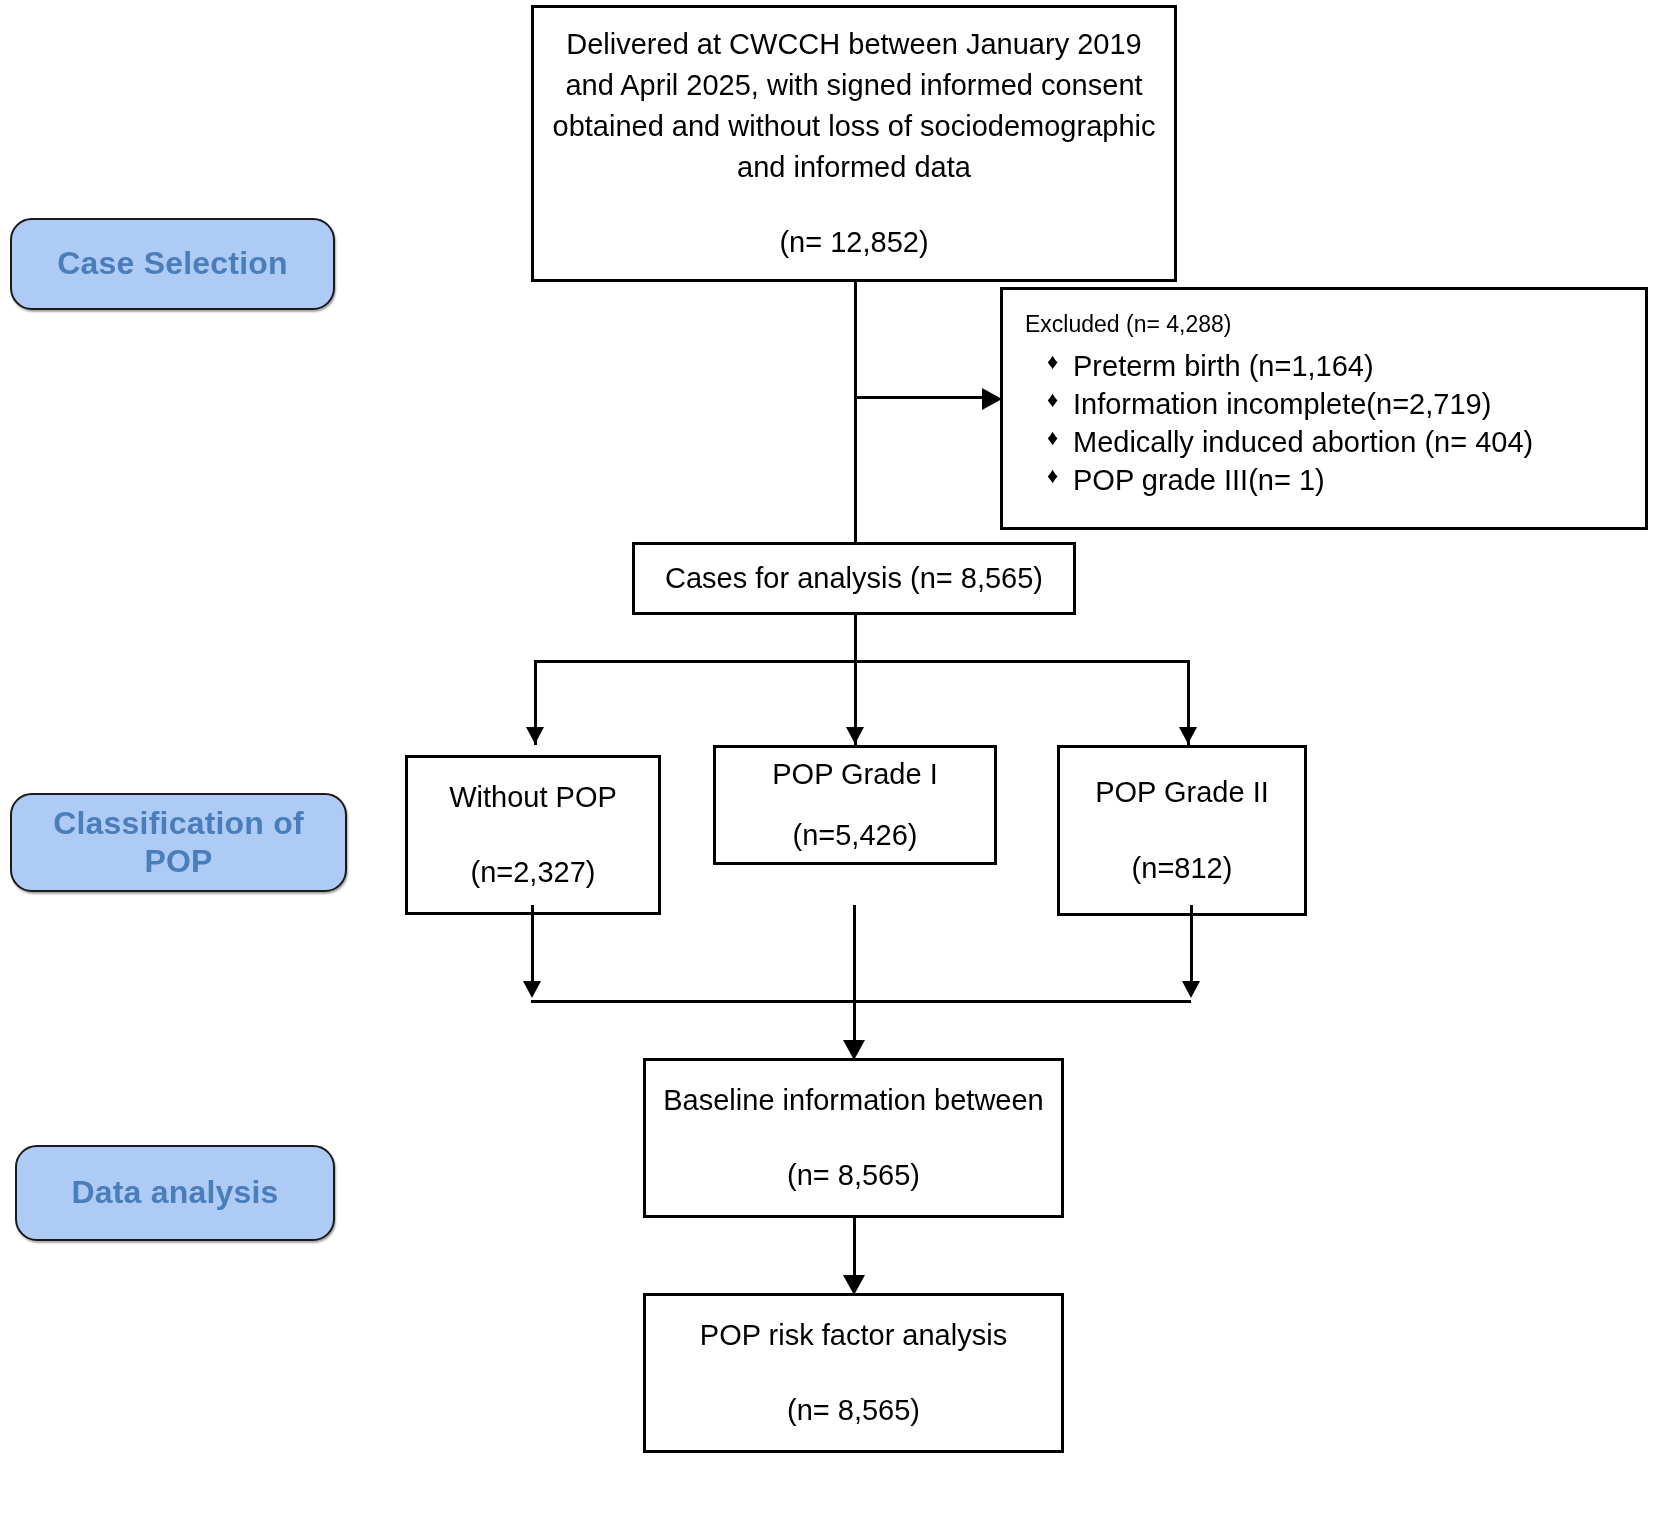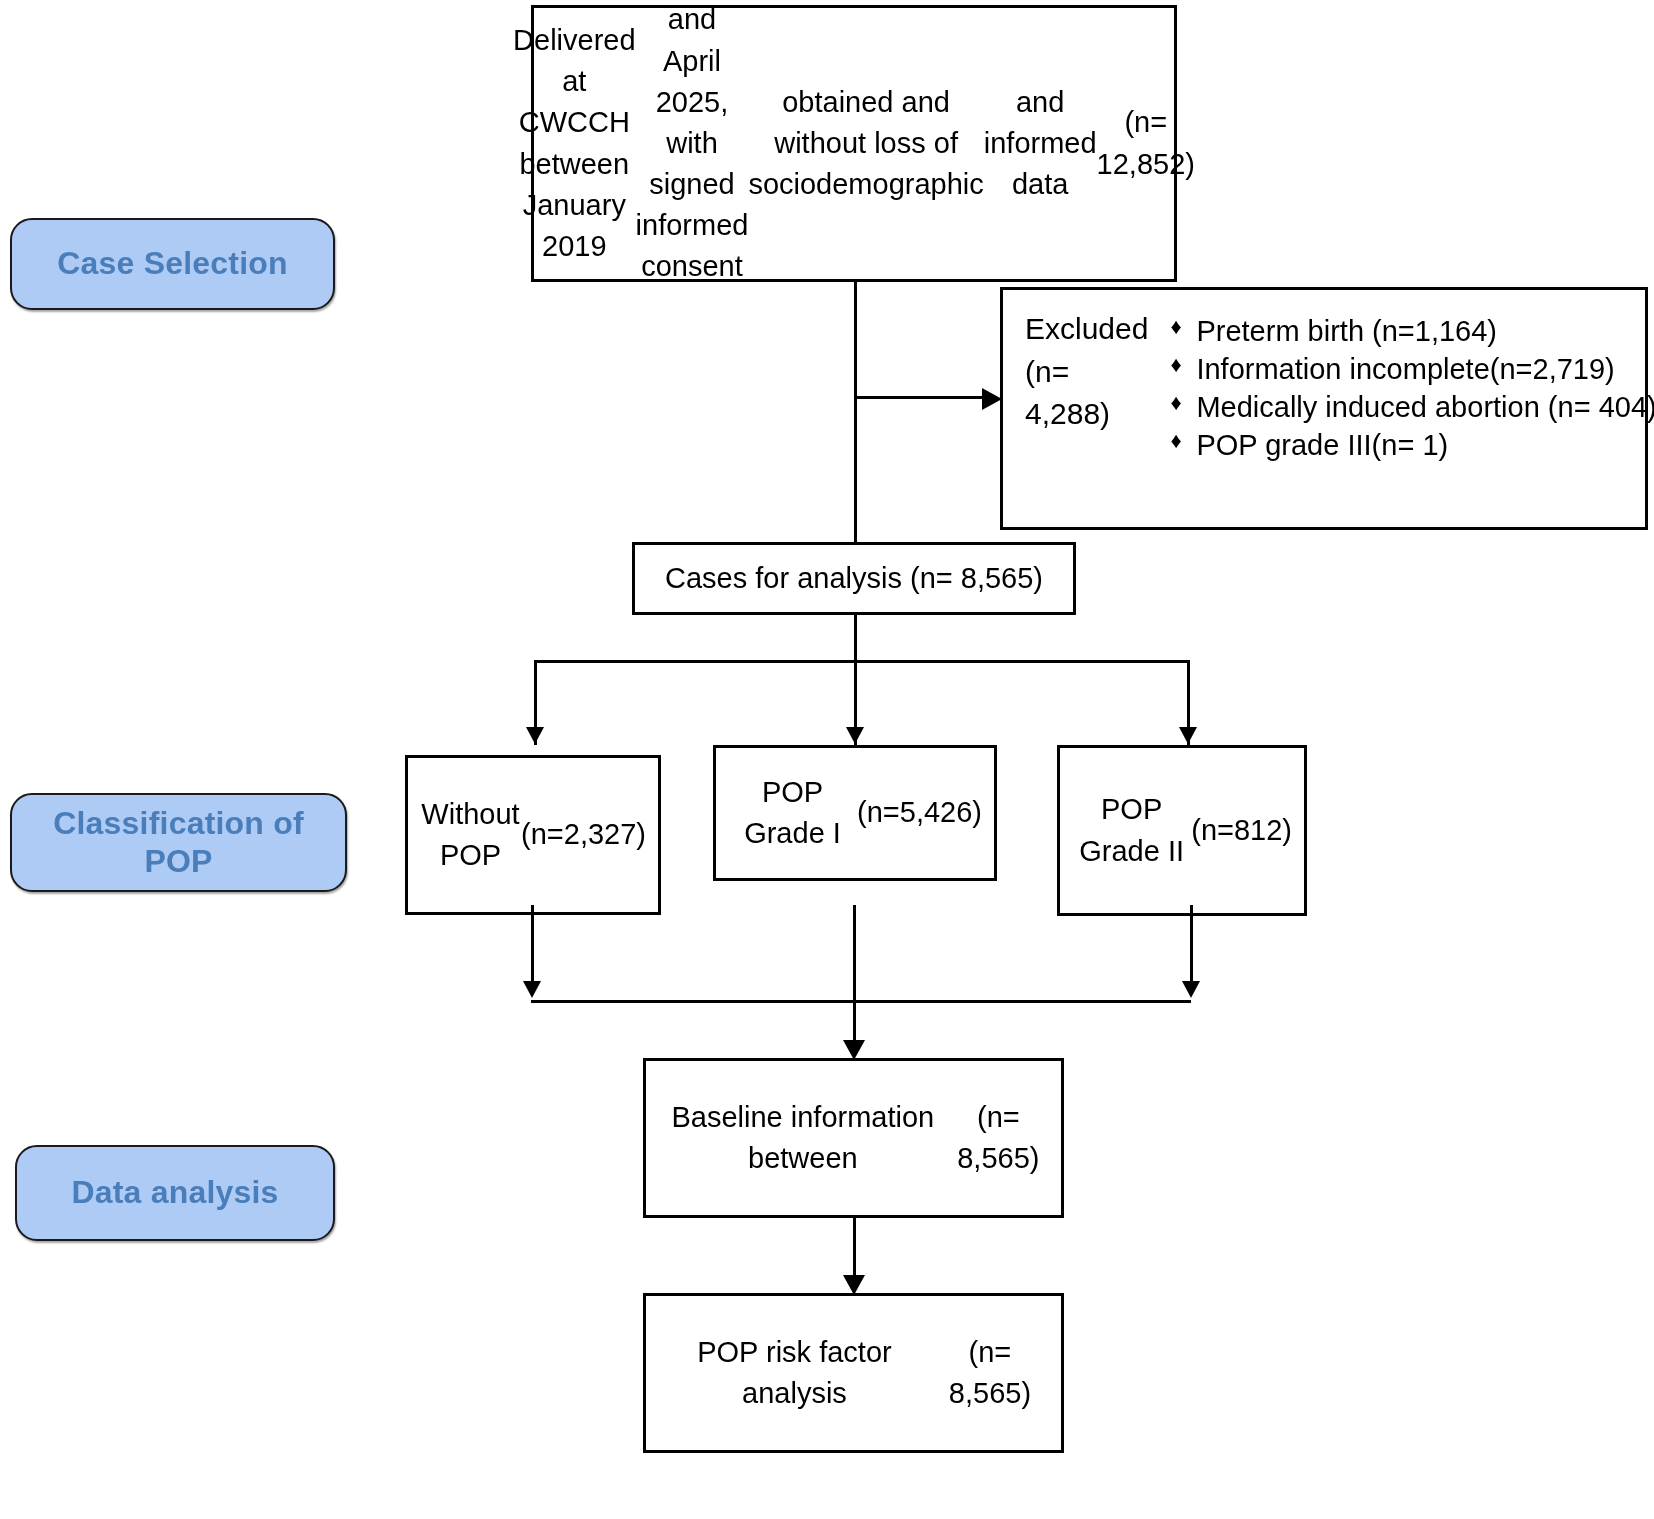--- a/index.html
+++ b/index.html
@@ -40,39 +40,39 @@
     padding: 4px 10px;
   }
 
   
   .flow-box {
     position: absolute;
     box-sizing: border-box;
     background: #ffffff;
     border: 3px solid #000000;
     display: flex;
-    flex-direction: row;
+    flex-direction: column;
     align-items: center;
     justify-content: center;
     text-align: center;
     font-size: 29px;
     line-height: 1.42;
     padding: 6px 12px;
   }
   .flow-box.left-align {
     align-items: flex-start;
     justify-content: flex-start;
     text-align: left;
     padding: 18px 14px 14px 22px;
   }
   .box-line { display: block; }
   .box-gap { height: 34px; }
 
   
-  .excl-title { font-size: 30px; margin-bottom: 16px; }
+  .excl-title { font-size: 23px; margin-bottom: 2px; }
   .excl-list {
     list-style: none;
     margin: 0;
     padding: 0 0 0 22px;
   }
   .excl-list li {
     font-size: 29px;
     line-height: 1.0;
     margin: 9px 0;
     position: relative;
@@ -187,21 +187,21 @@
 
   <div class="vline" style="left:1187px; top:660px; height:85px;"></div>
   <div class="arrow-down thin" style="left:1179px; top:727px;"></div>
 
   <div class="flow-box" style="left:405px; top:745px; width:256px; height:160px;margin-top:10px;">
     <span class="box-line">Without POP</span>
     <span class="box-gap"></span>
     <span class="box-line">(n=2,327)</span>
   </div>
 
-  <div class="flow-box" style="left:713px; top:745px; width:284px; height:136px;">
+  <div class="flow-box" style="left:713px; top:745px; width:284px; height:120px;">
     <span class="box-line">POP Grade I</span>
     <span class="box-gap"></span>
     <span class="box-line">(n=5,426)</span>
   </div>
 
   <div class="flow-box" style="left:1057px; top:745px; width:250px; height:171px;">
     <span class="box-line">POP Grade II</span>
     <span class="box-gap"></span>
     <span class="box-line">(n=812)</span>
   </div>

